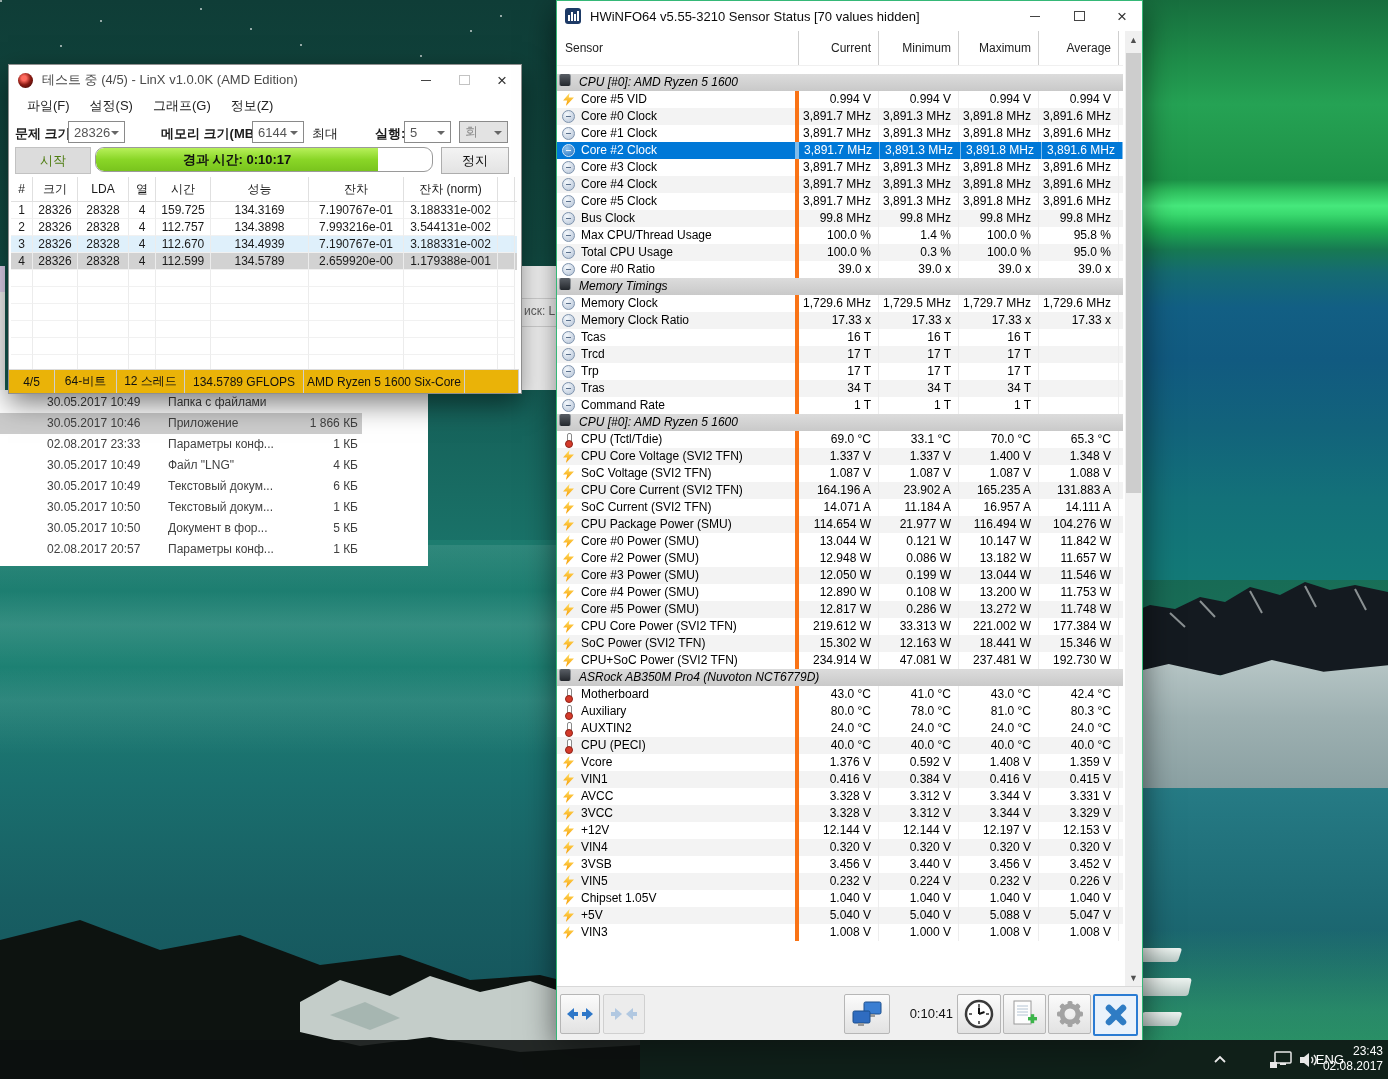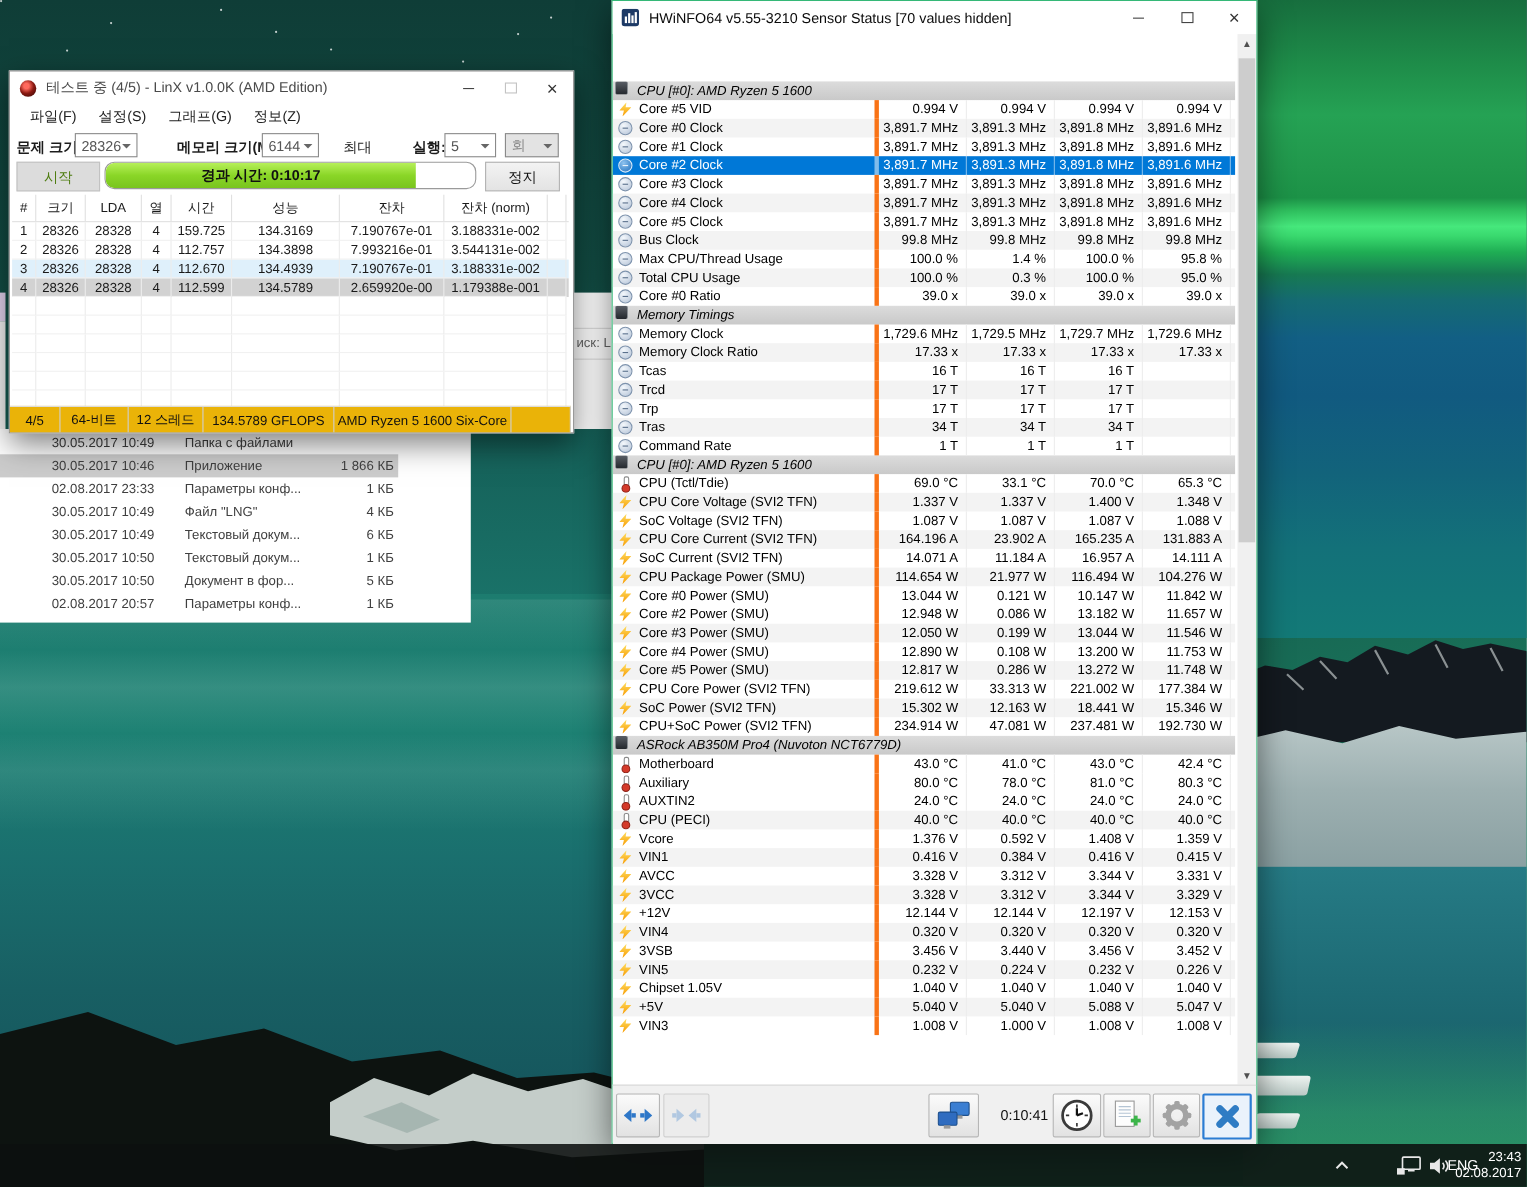--- a/index.html
+++ b/index.html
@@ -68,21 +68,21 @@
   
   #hwinfo{left:556px;top:0;width:585px;height:1038px;border:1px solid #35b877;box-sizing:content-box;box-shadow:0 10px 30px rgba(0,0,0,.55);}
   #hwinfo .titlebar{position:absolute;left:0;top:0;right:0;height:30px;display:flex;align-items:center;padding-left:8px;background:#fff;}
   #hwinfo .title{margin-left:9px;font-size:13px;color:#0b0b0b;}
   #hw-header{position:absolute;left:0;top:30px;width:566px;height:34px;display:flex;font-size:12px;color:#222;border-bottom:1px solid #f0f0f0;}
   .hw-hcell{box-sizing:border-box;border-right:1px solid #cfcfcf;display:flex;align-items:center;}
   .hw-hcell.val{justify-content:flex-end;padding-right:7px;}
   #hw-list{position:absolute;left:0;top:64px;width:566px;height:921px;overflow:hidden;padding-top:9px;box-sizing:border-box;}
   .hw-row{display:flex;height:17px;line-height:17px;font-size:12px;color:#000;}
   .hw-row.stripe{background:#f3f3f3;}
-  .hw-row.selected{background:#0078d7;color:#fff;}
+  .hw-row.selected{background:#0078d7;color:#fff;justify-content:space-between;}
   .hw-cell{box-sizing:border-box;}
   .hw-cell.label{width:242px;padding-left:5px;display:flex;align-items:center;gap:6px;border-right:4px solid #f97316;overflow:hidden;white-space:nowrap;}
   .hw-cell.val{width:80px;text-align:right;padding-right:7px;border-right:1px solid #ededed;white-space:nowrap;}
   .hw-row.selected .hw-cell{border-right-color:rgba(255,255,255,.5);}
   .hw-row.section{background:linear-gradient(180deg,#dcdcdc,#c9c9c9);font-style:italic;}
   .hw-row.section .sec-label{margin-left:6px;}
   .s-icon{width:13px;height:13px;display:inline-block;position:relative;flex:0 0 13px;}
   .s-icon.chip{width:10px;height:12px;flex-basis:10px;margin:0 2px;background:linear-gradient(180deg,#5a5f66,#23272c);border-radius:2px;border-left:1px solid #8a8f94;border-right:1px solid #8a8f94;}
   .s-icon.bolt{background:linear-gradient(#ffe066,#f79b00);clip-path:polygon(58% 0,8% 58%,40% 58%,30% 100%,92% 35%,52% 35%);}
   .s-icon.clock{border-radius:50%;background:radial-gradient(circle at 35% 30%,#f4f8fc,#b3c2d6);border:1px solid #7e93ad;box-sizing:border-box;}
@@ -204,21 +204,21 @@
       <span class="menu-item">설정(S)</span>
       <span class="menu-item">그래프(G)</span>
       <span class="menu-item">정보(Z)</span>
     </div>
 
   <div class="ctl-label" style="left:6px;">문제 크기:</div>
   <div class="combo" style="left:59px;width:57px;">
       <span>28326</span>
     </div>
   <div class="ctl-label" style="left:152px;">메모리 크기(MB):</div>
-  <div class="combo" style="left:229px;width:52px;">
+  <div class="combo" style="left:243px;width:52px;">
       <span>6144</span>
     </div>
   <div class="ctl-label" style="left:303px;font-weight:400;">최대</div>
   <div class="ctl-label" style="left:366px;">실행:</div>
   <div class="combo" style="left:395px;width:47px;">
       <span>5</span>
     </div>
   <div class="combo dis" style="left:450px;width:49px;">
       <span>회</span>
     </div>
@@ -381,20 +381,37 @@
   <div class="tbtn" style="left:455px;width:45px;">
       <div class="glyph-min"></div>
     </div>
   <div class="tbtn" style="left:500px;width:45px;">
       <div class="glyph-max"></div>
     </div>
   <div class="tbtn" style="left:545px;width:40px;">
       <div class="glyph-x">×</div>
     </div>
 
+  <div id="hw-header">
+      <div class="hw-hcell" style="width: 242px; padding-left: 8px;">
+        <span>Sensor</span>
+      </div>
+      <div class="hw-hcell val" style="width: 80px;">
+        <span>Current</span>
+      </div>
+      <div class="hw-hcell val" style="width: 80px;">
+        <span>Minimum</span>
+      </div>
+      <div class="hw-hcell val" style="width: 80px;">
+        <span>Maximum</span>
+      </div>
+      <div class="hw-hcell val" style="width: 80px;">
+        <span>Average</span>
+      </div>
+    </div>
   <div id="hw-list">
       <div class="hw-row section">
         <span class="s-icon chip"></span>
         <span class="sec-label">CPU [#0]: AMD Ryzen 5 1600</span>
       </div>
       <div class="hw-row">
         <div class="hw-cell label">
           <span class="s-icon bolt"></span>
           <span class="lbl">Core #5 VID</span>
         </div>

